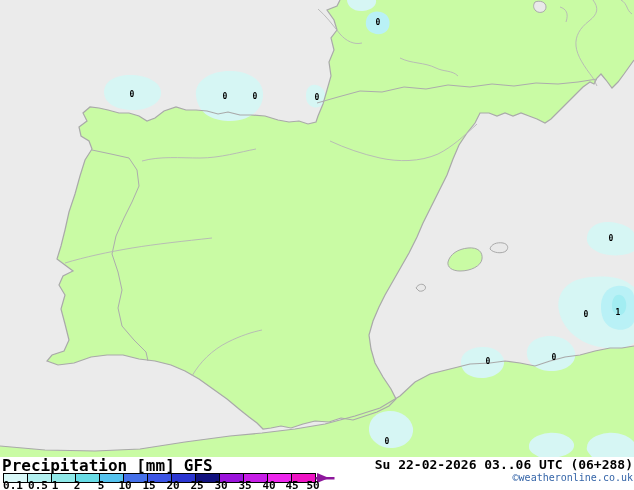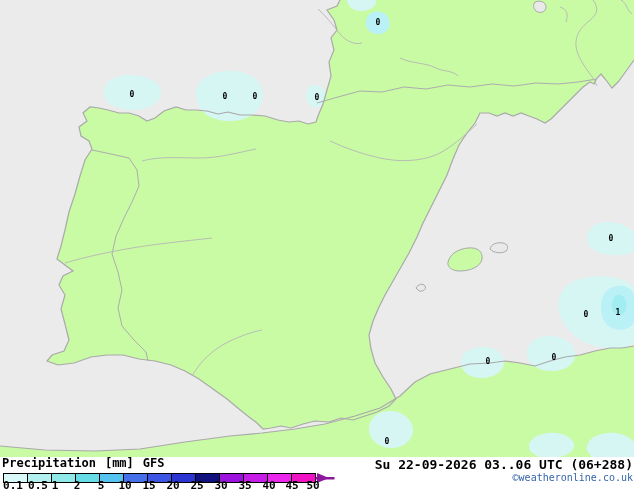--- a/index.html
+++ b/index.html
@@ -3,21 +3,21 @@
 <meta charset="utf-8">
 <style>
   html,body{margin:0;padding:0;}
   body{
     width:634px;height:490px;position:relative;overflow:hidden;
     background:#ffffff;
     font-family:"DejaVu Sans Mono","Liberation Mono",monospace;
   }
   .map-wrap{position:absolute;top:0;left:0;width:634px;height:457px;}
   .legend-title{
-    position:absolute;top:456px;left:2px;font-size:12px;font-weight:bold;color:#000;
+    position:absolute;top:456px;left:2px;font-size:16px;font-weight:bold;color:#000;
     white-space:pre;letter-spacing:0px;
   }
   .legend-title .part{margin-right:9px;}
   .timestamp{
     position:absolute;top:457px;right:1px;font-size:13px;font-weight:bold;color:#000;
     white-space:pre;
   }
   .copyright{
     position:absolute;top:472px;right:1px;font-size:10px;font-weight:normal;
     white-space:pre;
@@ -125,21 +125,21 @@
     <text class="pt" x="618" y="315">1</text>
     <text class="pt" x="488" y="364">0</text>
     <text class="pt" x="554" y="360">0</text>
     <text class="pt" x="387" y="444">0</text>
   </g>
 </svg>
 </div>
 
 <div class="legend-title"><span class="part">Precipitation</span><span class="part">[mm]</span><span>GFS</span></div>
 
-<div class="timestamp">Su 22-09-2026 03..06 UTC (06+288)</div>
+<div class="timestamp">Su 22-02-2026 03..06 UTC (06+288)</div>
 <div class="copyright" style="color: rgb(53, 101, 168);">©weatheronline.co.uk</div>
 
 <div class="scalebar">
 <svg width="340" height="13" viewBox="0 0 340 13" xmlns="http://www.w3.org/2000/svg">
   <g stroke="#000000" stroke-width="1">
     <rect x="1.5" y="1.5" width="24" height="9" fill="#d9f8f8"></rect>
     <rect x="25.5" y="1.5" width="24" height="9" fill="#b2f0f0"></rect>
     <rect x="49.5" y="1.5" width="24" height="9" fill="#8fe9e9"></rect>
     <rect x="73.5" y="1.5" width="24" height="9" fill="#68dce6"></rect>
     <rect x="97.5" y="1.5" width="24" height="9" fill="#55c3ef"></rect>

